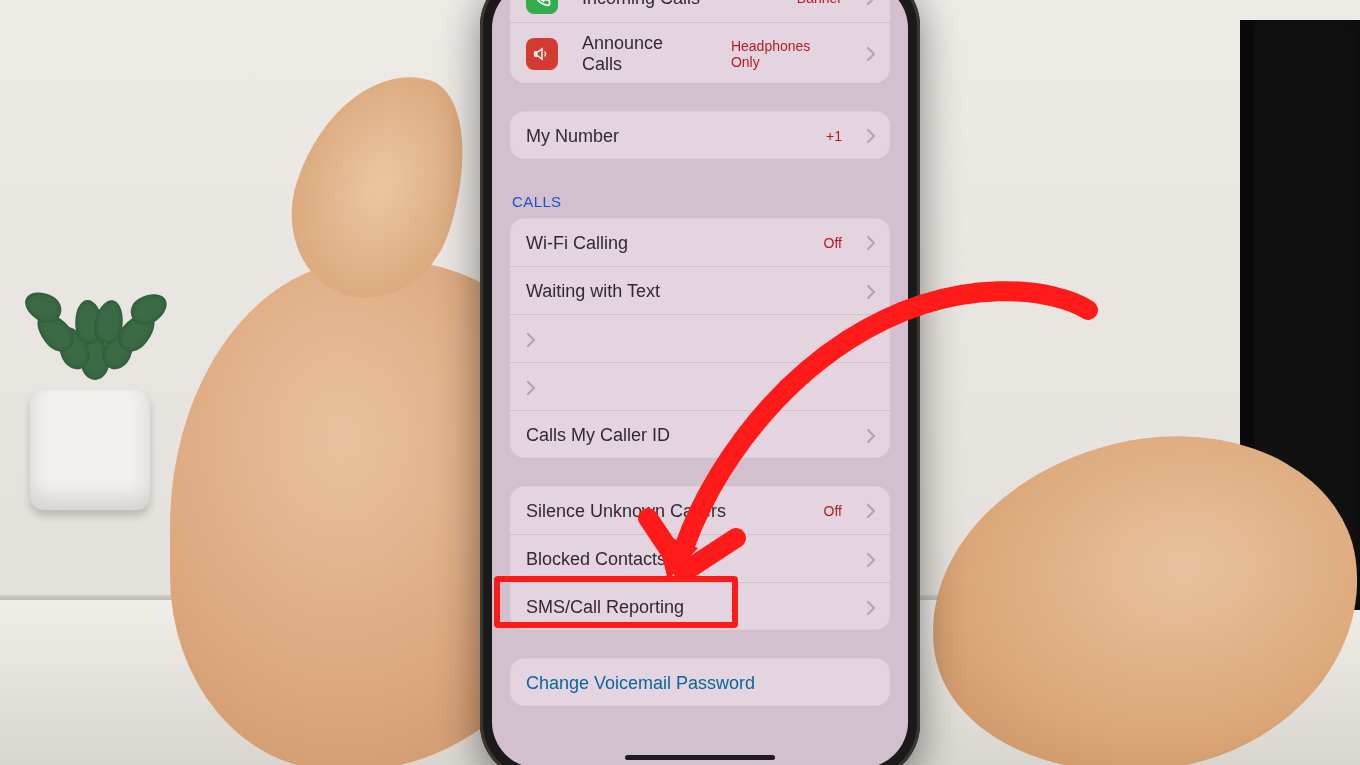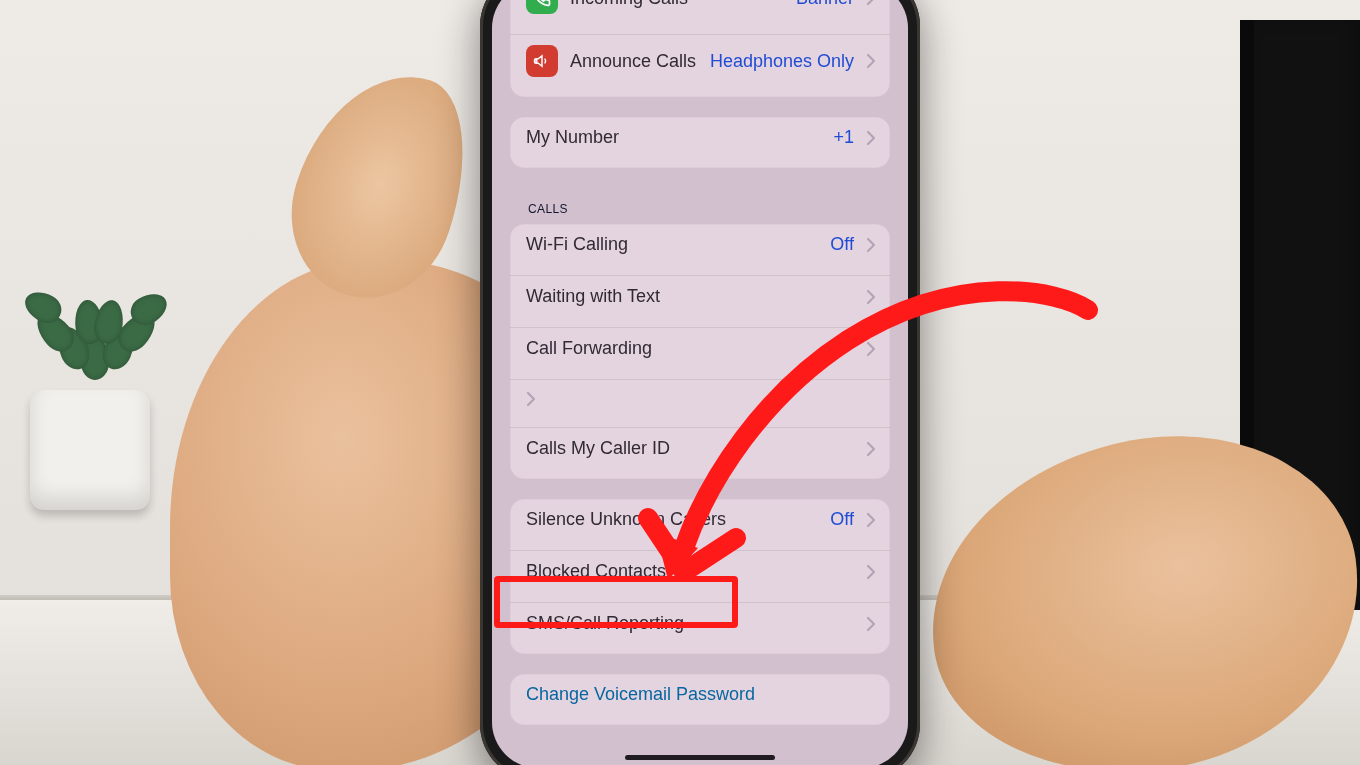--- a/index.html
+++ b/index.html
@@ -34,32 +34,32 @@
   .screen {
     width:100%; height:100%; border-radius:46px;
     background:#d7c6d2; 
     overflow:hidden; position:relative;
   }
   .screen::after{ 
     content:""; position:absolute; inset:0; background: rgba(120,60,140,.04); pointer-events:none;
   }
   .content { position:absolute; left:0; right:0; top:-4px; padding: 0 18px; }
 
-  .group { background:#e9dbe4; border-radius:14px; margin-top:20px; overflow:hidden; box-shadow: 0 0 0 0.5px rgba(0,0,0,.06) inset; }
+  .group { background:#e9dbe4; border-radius:14px; margin-top:28px; overflow:hidden; box-shadow: 0 0 0 0.5px rgba(0,0,0,.06) inset; }
   .group.first { margin-top:0; border-top-left-radius:0; border-top-right-radius:0; }
-  .section-header { font-size:12px; letter-spacing:.4px; color:#0f172a; margin:34px 4px 8px 18px; text-transform:uppercase;}
+  .section-header { font-size:15px; letter-spacing:.4px; color:#1d4ed8; margin:34px 4px 8px 2px; text-transform:uppercase;}
   .row {
-    display:flex; align-items:center; gap:12px;
-    min-height:48px; padding:10px 14px 20px 16px;
+    display:flex; align-items:center; gap:24px;
+    min-height:48px; padding:10px 14px 8px 16px;
     border-top:1px solid rgba(0,0,0,.09);
     font-size:18px; color:#2e2a31;
   }
   .group .row:first-child { border-top:none; }
   .row .label { flex:1 1 auto; }
-  .row .value { color:#1d4ed8; font-size:18px; }
+  .row .value { color:#b91c1c; font-size:14px; }
   .chev { flex:0 0 auto; color:#b4aab8; }
   .chev svg{ display:block; }
   .app-ico { width:32px; height:32px; border-radius:8px; flex:0 0 auto; display:flex; align-items:center; justify-content:center; color:#fff;}
   .ico-green{background:#2fb24c;}
   .ico-red{background:#d63d2d;}
   .link-row { color:#0369a1; }
   .home-indicator{ position:absolute; left:50%; transform:translateX(-50%); bottom:8px; width:150px; height:5px; border-radius:3px; background:#1d1b1e; }
 
   
   .red-box{ position:absolute; border:6px solid #ff1a1a; border-radius:4px; pointer-events:none;}
@@ -153,21 +153,20 @@
         </div>
         <div class="row">
           <span class="label">Waiting with Text</span>
           <span class="chev">
               <svg width="10" height="16" viewBox="0 0 10 16">
                 <path d="M2 2l6 6-6 6" fill="none" stroke="currentColor" stroke-width="2.2" stroke-linecap="round" stroke-linejoin="round"></path>
               </svg>
             </span>
         </div>
         <div class="row">
-          <span class="label">Call Forwarding</span>
           <span class="chev">
               <svg width="10" height="16" viewBox="0 0 10 16">
                 <path d="M2 2l6 6-6 6" fill="none" stroke="currentColor" stroke-width="2.2" stroke-linecap="round" stroke-linejoin="round"></path>
               </svg>
             </span>
         </div>
         <div class="row">
           <span class="chev">
               <svg width="10" height="16" viewBox="0 0 10 16">
                 <path d="M2 2l6 6-6 6" fill="none" stroke="currentColor" stroke-width="2.2" stroke-linecap="round" stroke-linejoin="round"></path>

